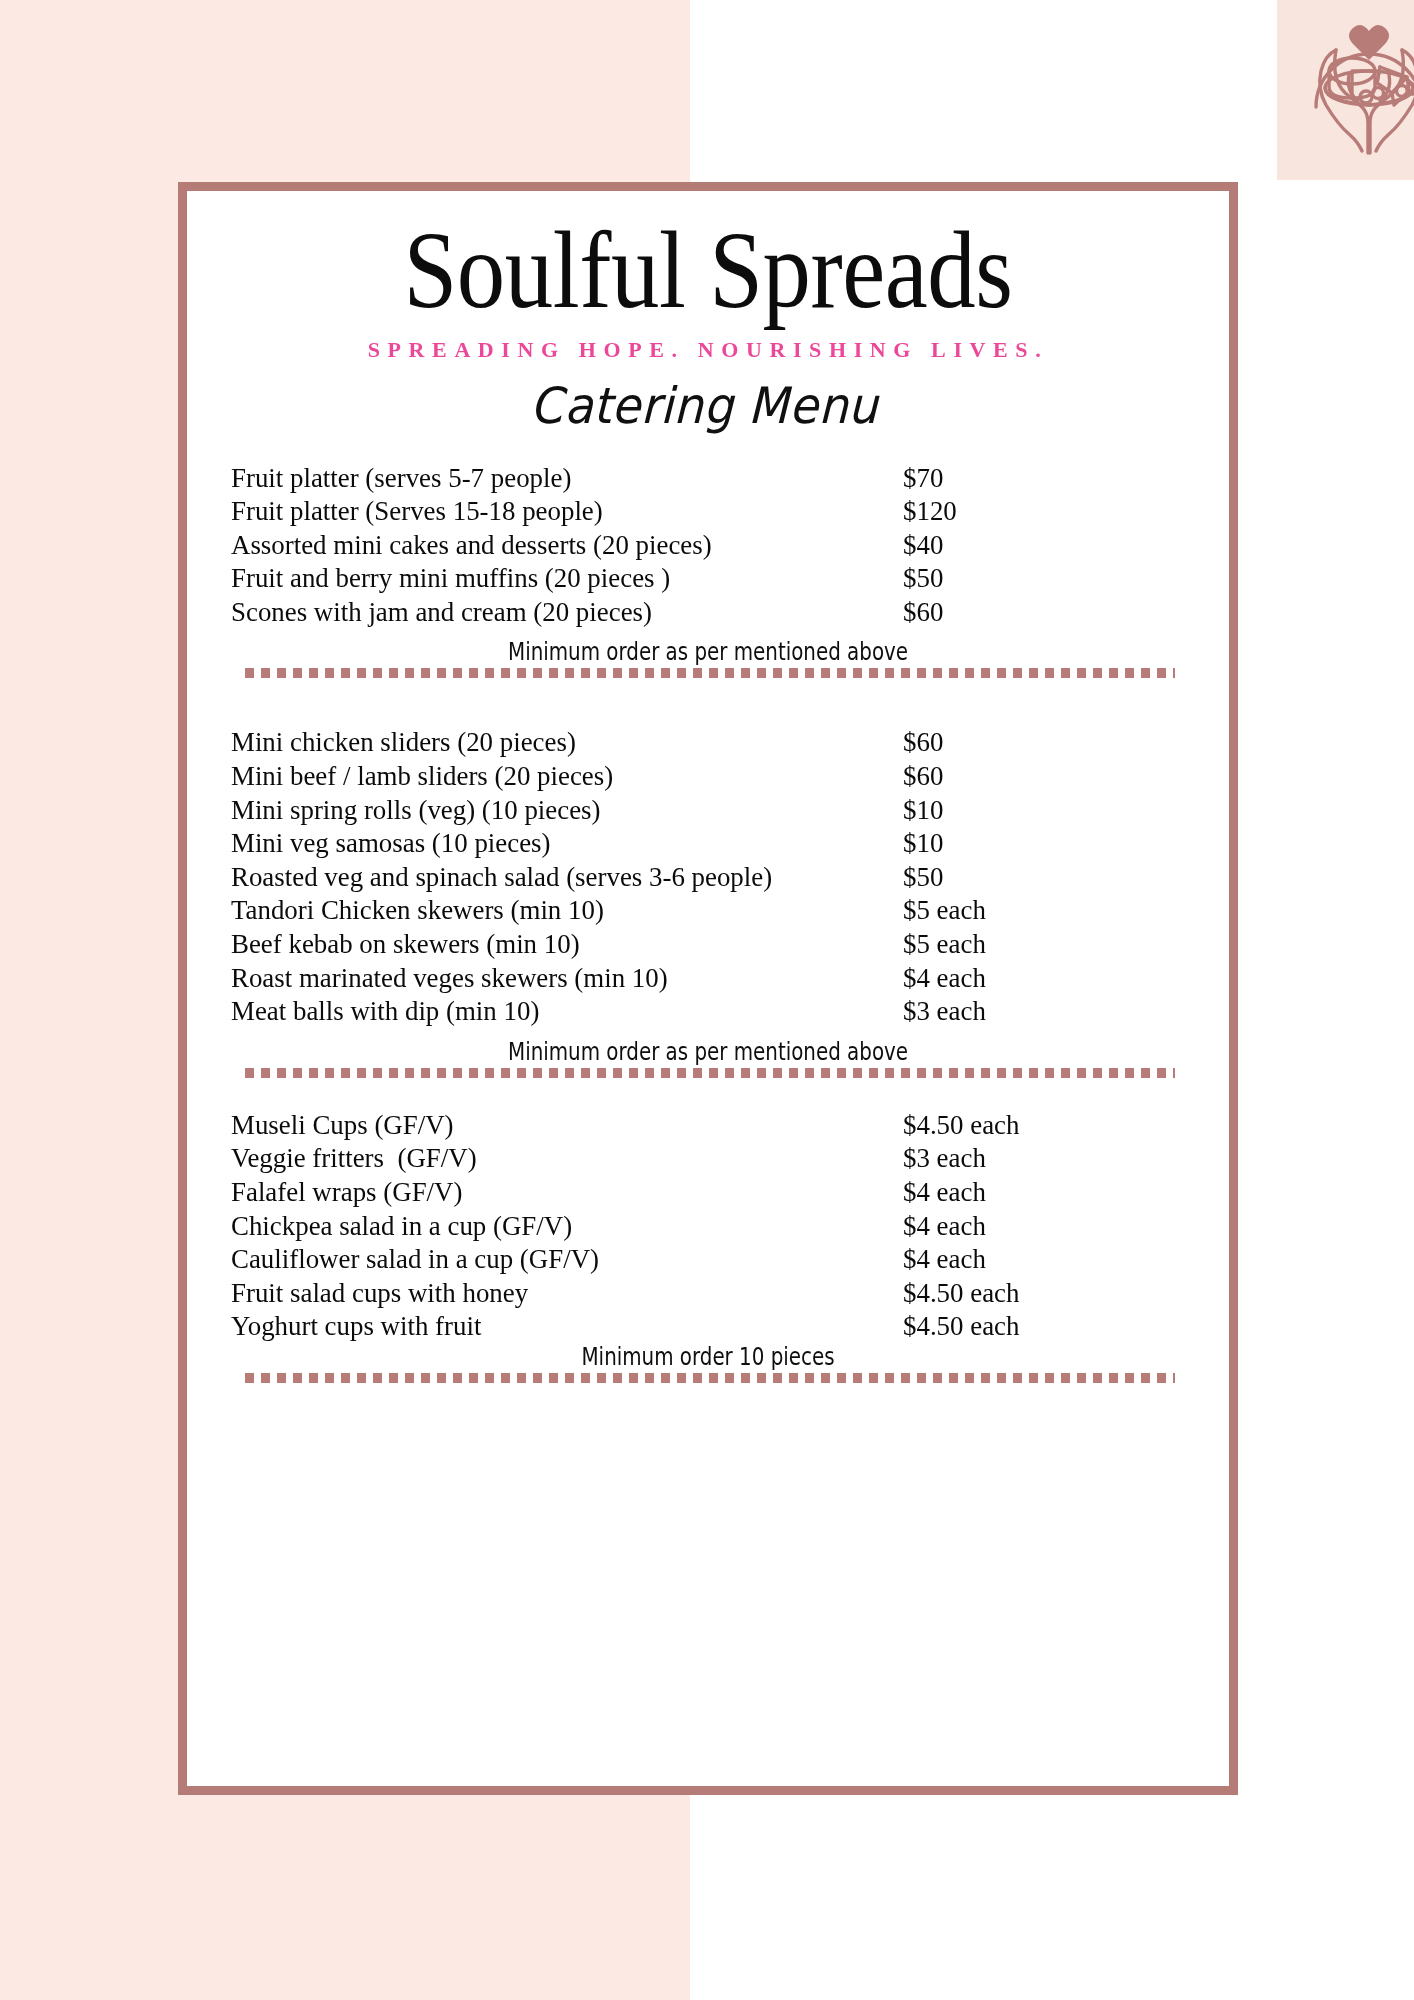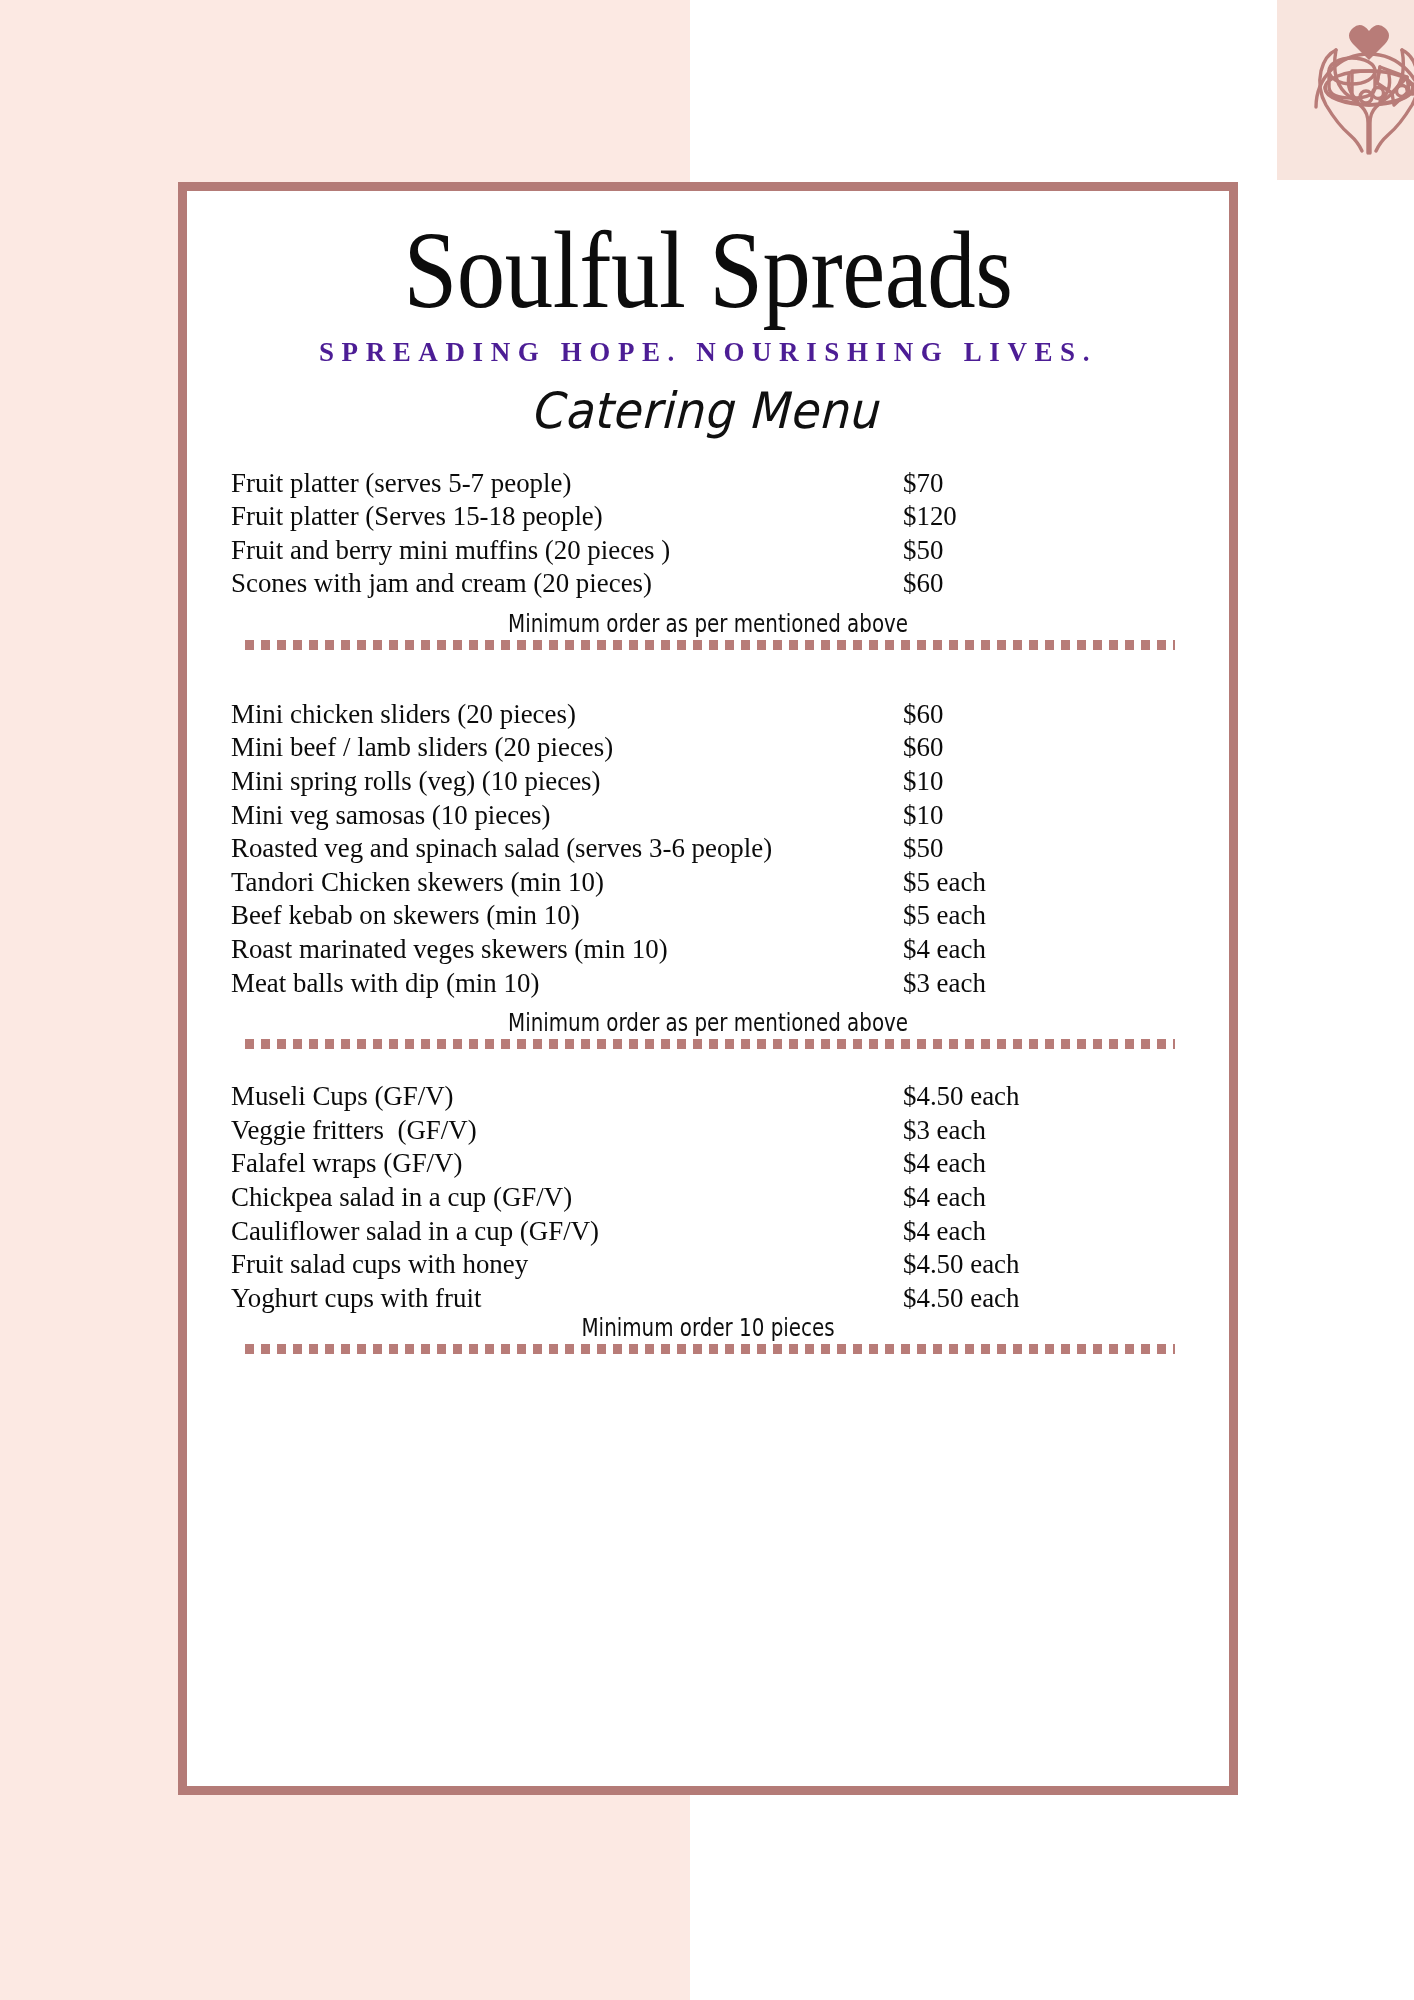--- a/index.html
+++ b/index.html
@@ -76,24 +76,24 @@
     letter-spacing: -0.5px;
     color: #0c0c0c;
     transform: scaleX(0.88);
     transform-origin: center top;
     white-space: nowrap;
   }
   .brand-tagline {
     margin: 8px 0 0 0;
     text-align: center;
     font-family: "Liberation Serif", serif;
-    font-size: 27px;
+    font-size: 22px;
     font-weight: 700;
     letter-spacing: 7.6px;
-    color: #4c1d95;
+    color: #ec4899;
     white-space: nowrap;
   }
   .menu-kicker {
     margin: 14px 0 0 0;
     text-align: center;
     font-family: "DejaVu Sans", sans-serif;
     font-size: 50px;
     font-weight: 400;
     font-style: italic;
     color: #101010;
@@ -205,20 +205,24 @@
       <div class="section" id="section-1">
         <div class="menu-row">
           <span class="item">Fruit platter (serves 5-7 people)</span>
           <span class="price">$70</span>
         </div>
         <div class="menu-row">
           <span class="item">Fruit platter (Serves 15-18 people)</span>
           <span class="price">$120</span>
         </div>
         <div class="menu-row">
+          <span class="item">Assorted mini cakes and desserts (20 pieces)</span>
+          <span class="price">$40</span>
+        </div>
+        <div class="menu-row">
           <span class="item">Fruit and berry mini muffins (20 pieces )</span>
           <span class="price">$50</span>
         </div>
         <div class="menu-row">
           <span class="item">Scones with jam and cream (20 pieces)</span>
           <span class="price">$60</span>
         </div>
         <div class="divider-block" id="divider-1">
           <div class="divider-note">Minimum order as per mentioned above</div>
           <div class="divider-line"></div>

